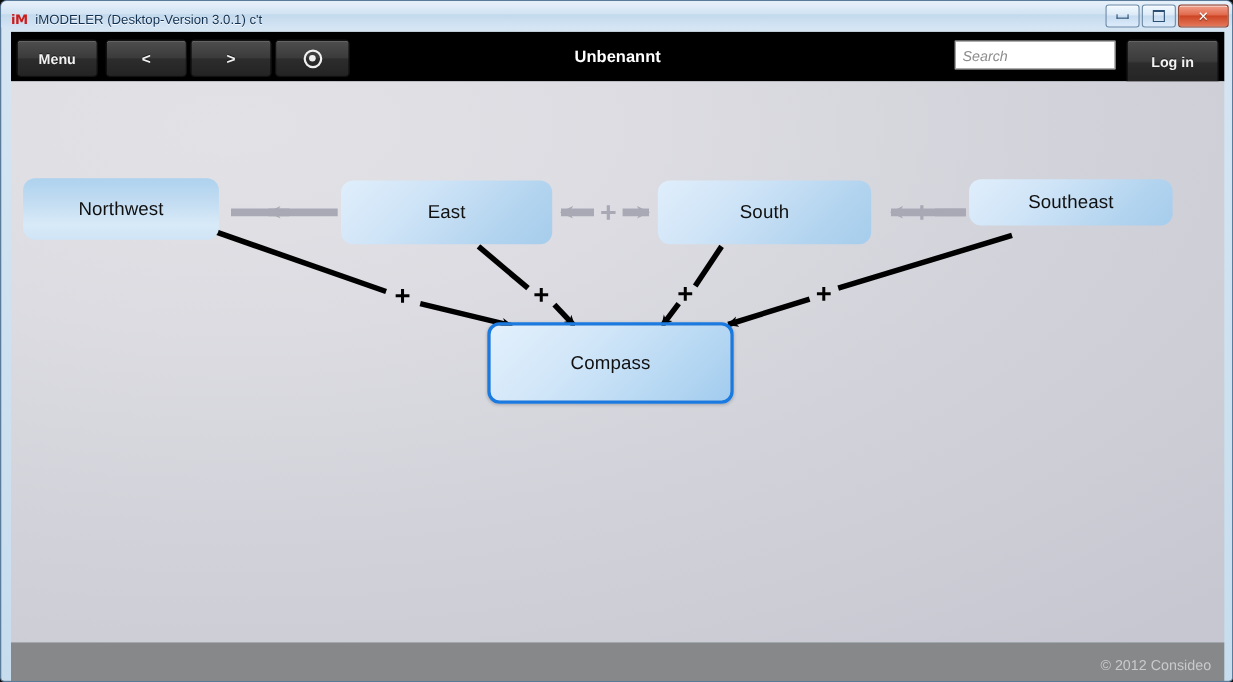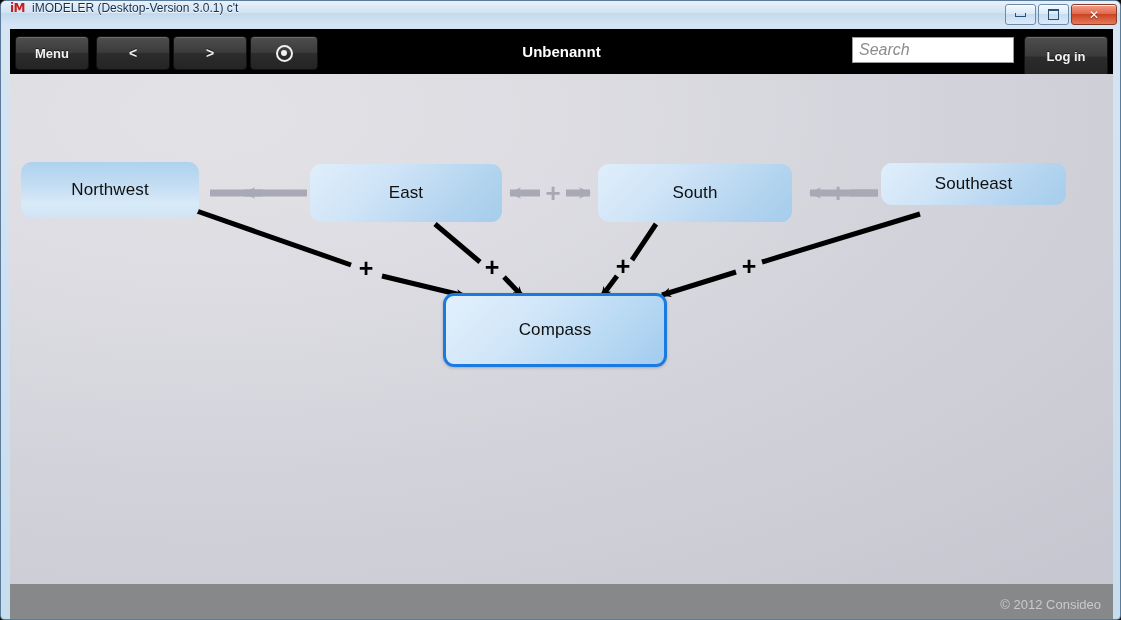--- a/index.html
+++ b/index.html
@@ -26,21 +26,21 @@
   }
 
   
   #title-bar {
     position: absolute;
     left: 0; top: 0;
     width: 1121px;
     height: 24px;
     background: linear-gradient(180deg, #e8f1fa 0%, #d2e3f3 48%, #c3d9ec 52%, #d4e5f5 100%);
     display: flex;
-    align-items: flex-start;
+    align-items: flex-end;
     padding-left: 9px;
     box-sizing: border-box;
   }
   #title-logo {
     font-size: 12px;
     font-weight: bold;
     color: #cc1c1c;
     letter-spacing: -0.5px;
     margin-right: 7px;
     font-family: "DejaVu Sans", sans-serif;
@@ -152,28 +152,28 @@
     justify-content: center;
     color: #ffffff;
     font-size: 15px;
     font-weight: bold;
     pointer-events: none;
   }
   #search-input {
     position: absolute;
     right: 99px;
     top: 8px;
-    width: 162px;
+    width: 146px;
     height: 26px;
     box-sizing: border-box;
     border: 1px solid #9a9a9a;
     background: #ffffff;
     padding: 0 6px;
     font-family: "Liberation Sans", sans-serif;
-    font-size: 16px;
+    font-size: 13px;
     font-style: italic;
     color: #4a4a4a;
     outline: none;
   }
   #search-input::placeholder {
     color: #8c8c8c;
     font-style: italic;
     opacity: 1;
   }
   #btn-login {

